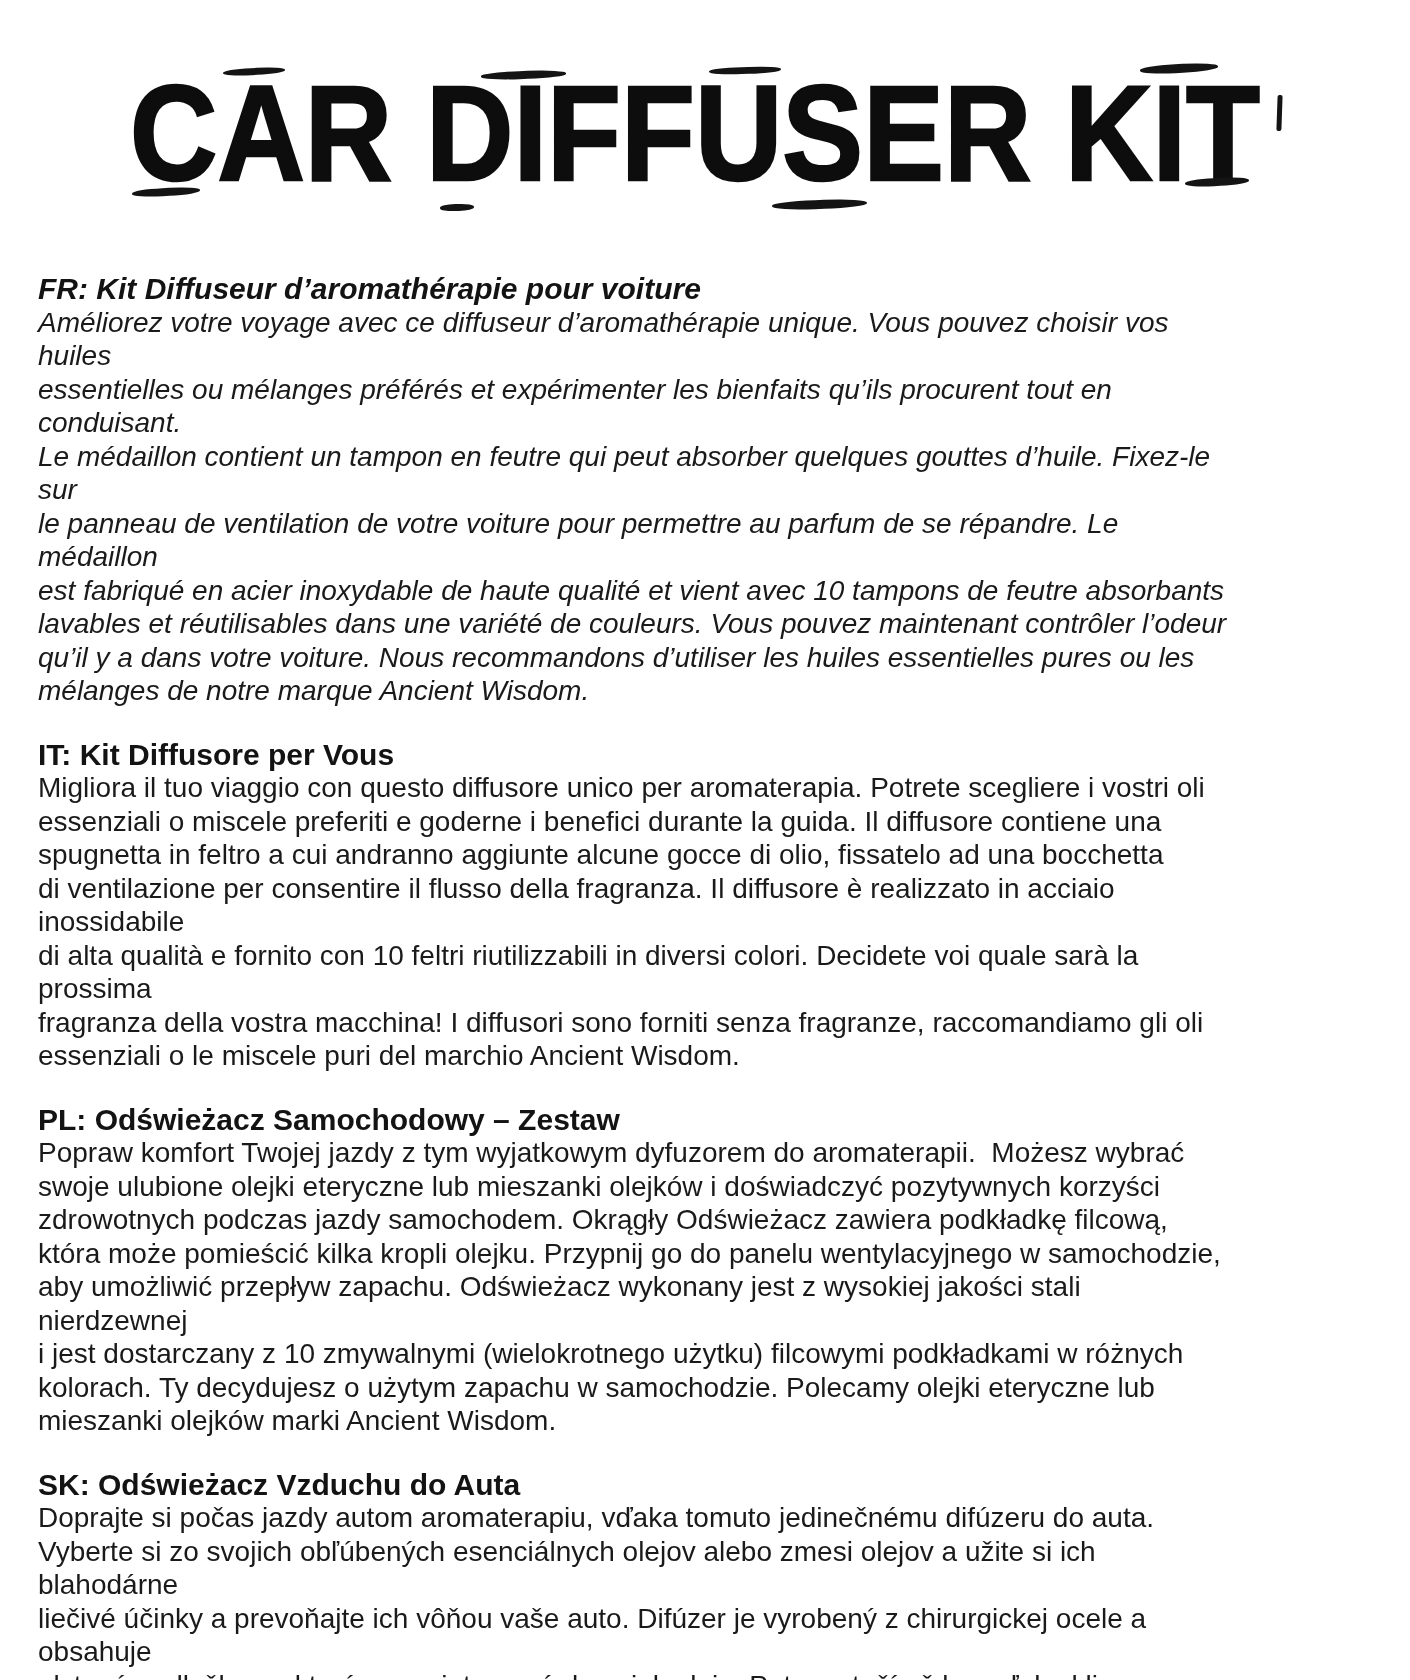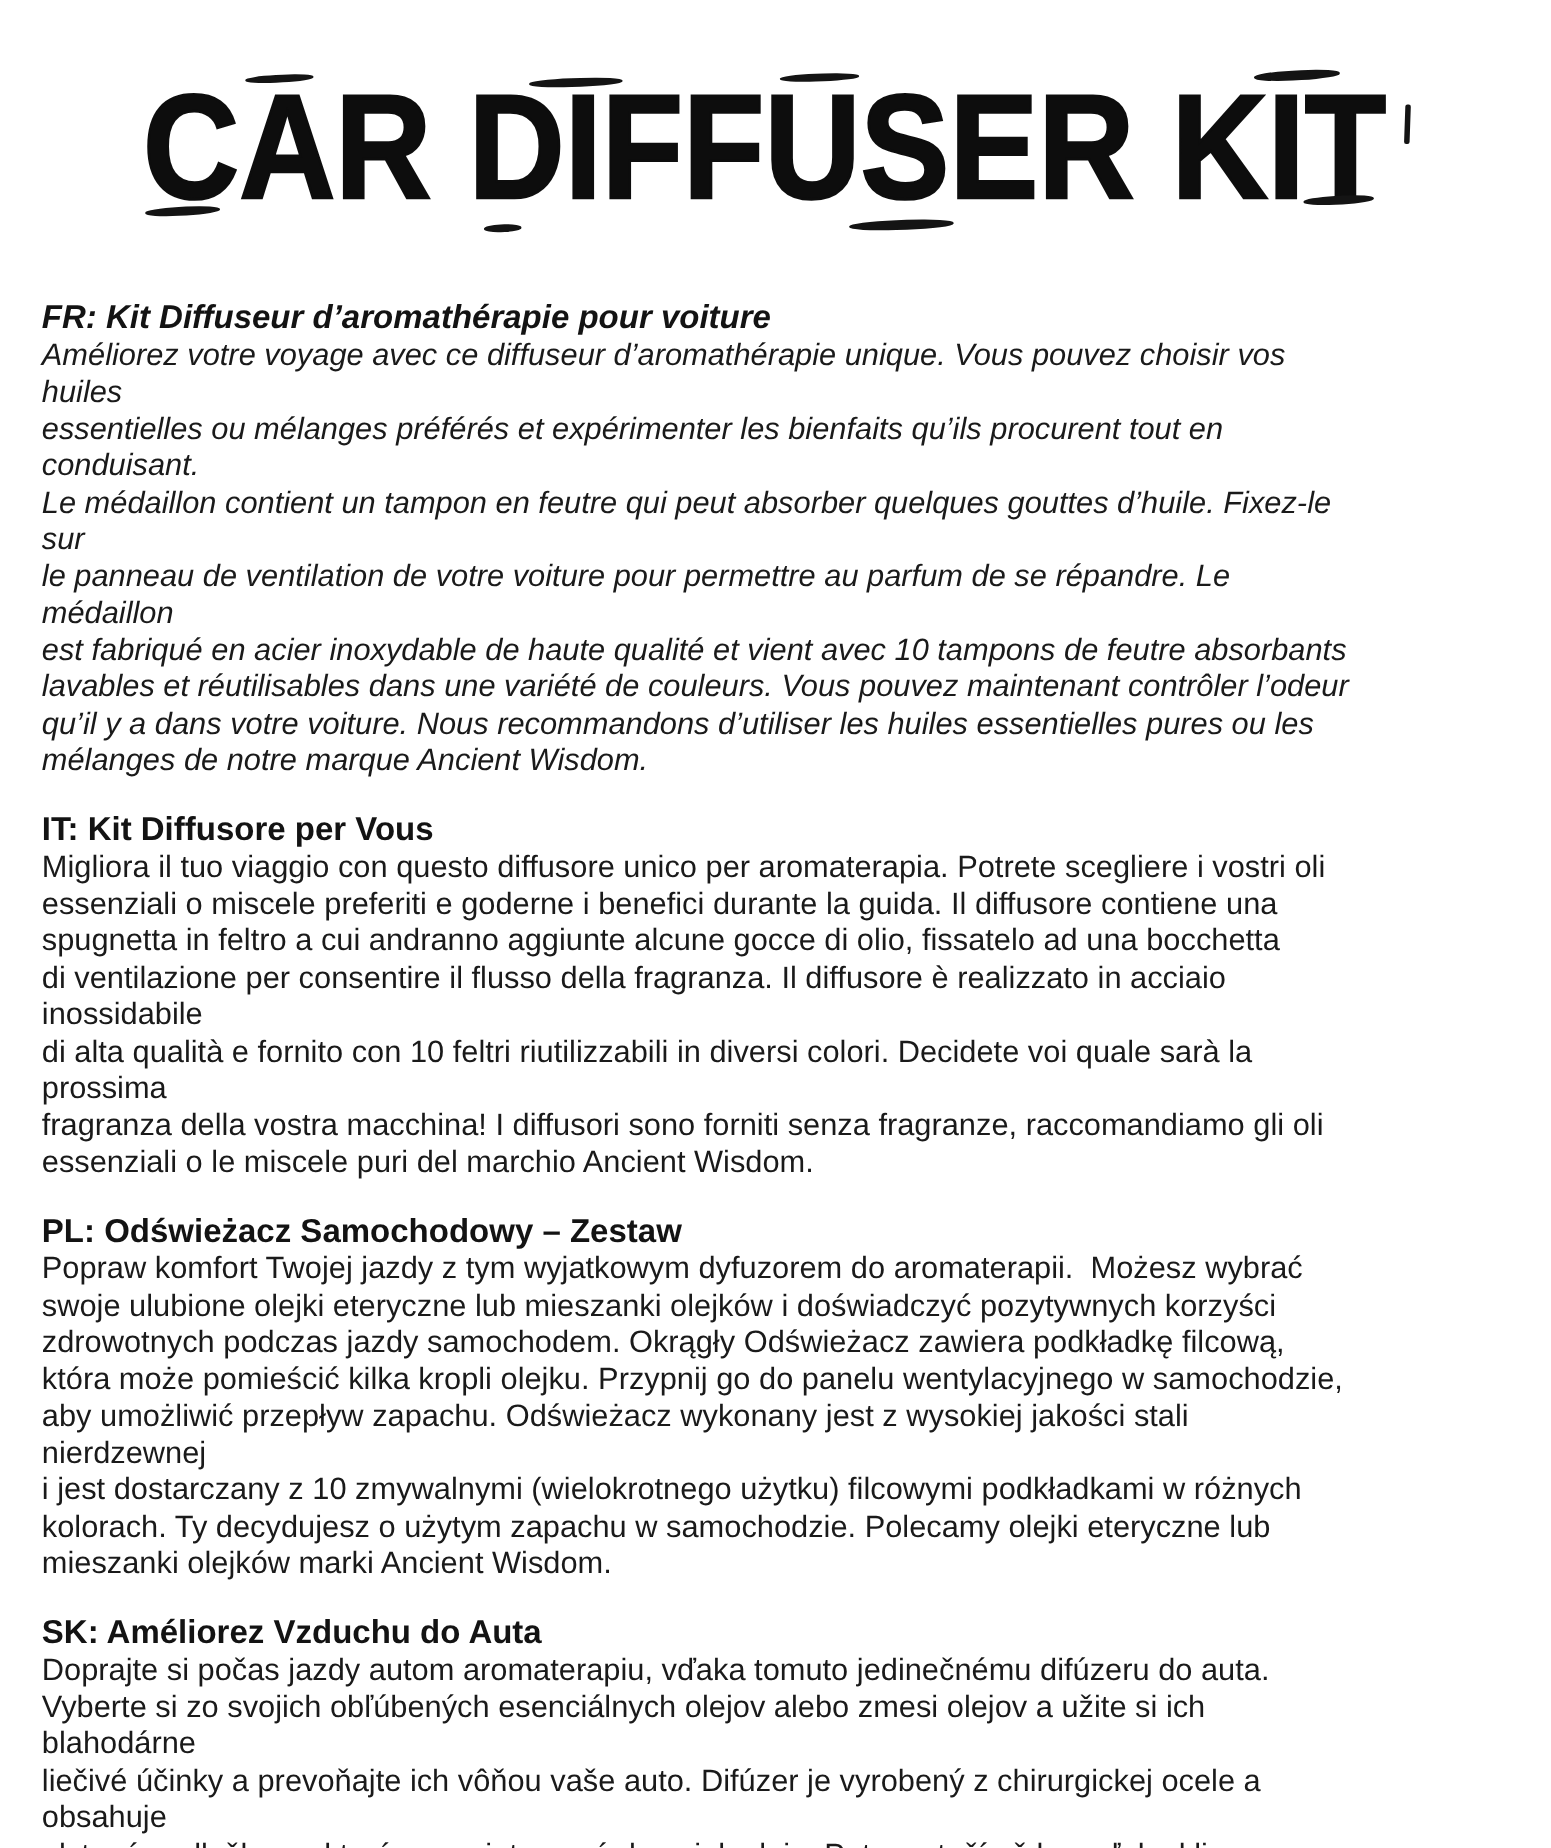--- a/index.html
+++ b/index.html
@@ -111,21 +111,21 @@
 swoje ulubione olejki eteryczne lub mieszanki olejków i doświadczyć pozytywnych korzyści
 zdrowotnych podczas jazdy samochodem. Okrągły Odświeżacz zawiera podkładkę filcową,
 która może pomieścić kilka kropli olejku. Przypnij go do panelu wentylacyjnego w samochodzie,
 aby umożliwić przepływ zapachu. Odświeżacz wykonany jest z wysokiej jakości stali nierdzewnej
 i jest dostarczany z 10 zmywalnymi (wielokrotnego użytku) filcowymi podkładkami w różnych
 kolorach. Ty decydujesz o użytym zapachu w samochodzie. Polecamy olejki eteryczne lub
 mieszanki olejków marki Ancient Wisdom.</p>
     </section>
 
     <section class="section">
-      <h2>SK: Améliorez Vzduchu do Auta</h2>
+      <h2>SK: Odświeżacz Vzduchu do Auta</h2>
       <p>Doprajte si počas jazdy autom aromaterapiu, vďaka tomuto jedinečnému difúzeru do auta.
 Vyberte si zo svojich obľúbených esenciálnych olejov alebo zmesi olejov a užite si ich blahodárne
 liečivé účinky a prevoňajte ich vôňou vaše auto. Difúzer je vyrobený z chirurgickej ocele a obsahuje
 plstenú podložku na ktorú nanesiete zopár kvapiek oleja. Potom stačí už len vďaka klipu pripevniť
 difúzer k ventilačnému panelu auta, zapnúť ventilátor a príjemne voňavá jazda môže začať.
 Difuzér sa dodáva s 10 umývateľnými a opakovane použiteľnými plstenými vložkami v rôznych
 farbených prevedeniach. Pre ešte lepší zážitok odporúčame používať esenciálne oleje a zmesi
 esenciálnych olejov značky Ancient Wisdom.</p>
     </section>
 

